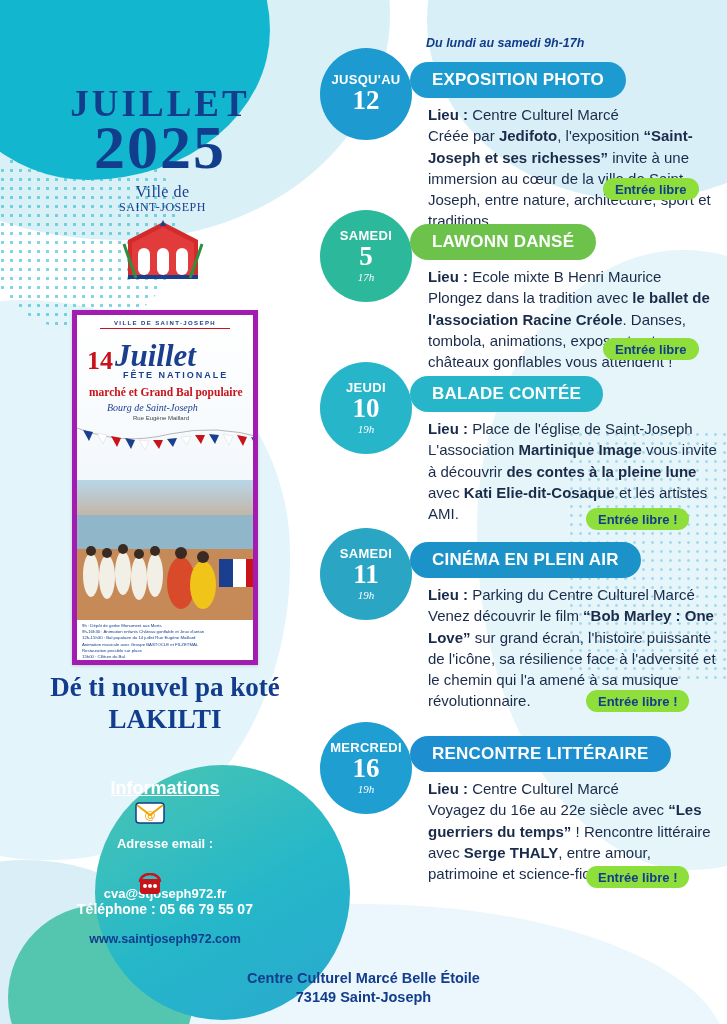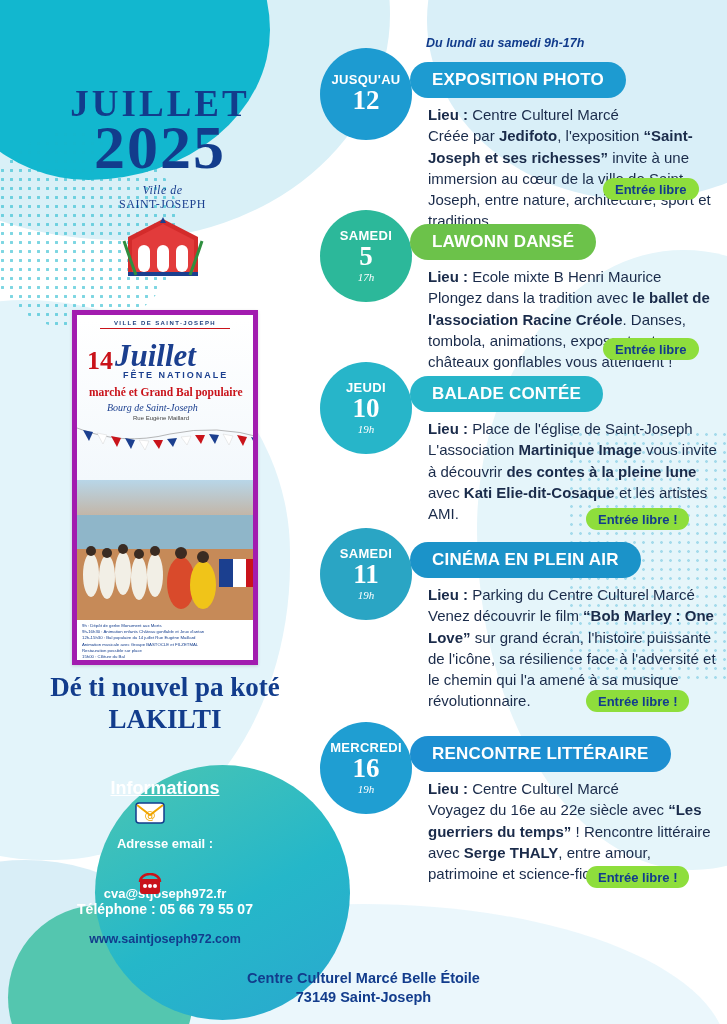--- a/index.html
+++ b/index.html
@@ -113,21 +113,21 @@
     color: #123c8c;
   }
 
   
   .logo {
     position: absolute; left: 110px; top: 183px;
     width: 105px; text-align: center;
   }
   .logo .ville {
     font-family: "Liberation Serif", serif;
-    font-size: 12px; color: #1b3f8f; font-style: italic;
+    font-size: 16px; color: #1b3f8f; 
     letter-spacing: .5px;
   }
   .logo .stjo {
     font-family: "Liberation Serif", serif;
     font-size: 12px; color: #1b3f8f; font-weight: normal;
     letter-spacing: .5px; margin-top: -1px;
   }
   .crest { margin: 3px auto 0; width: 82px; height: 66px; }
 
   

